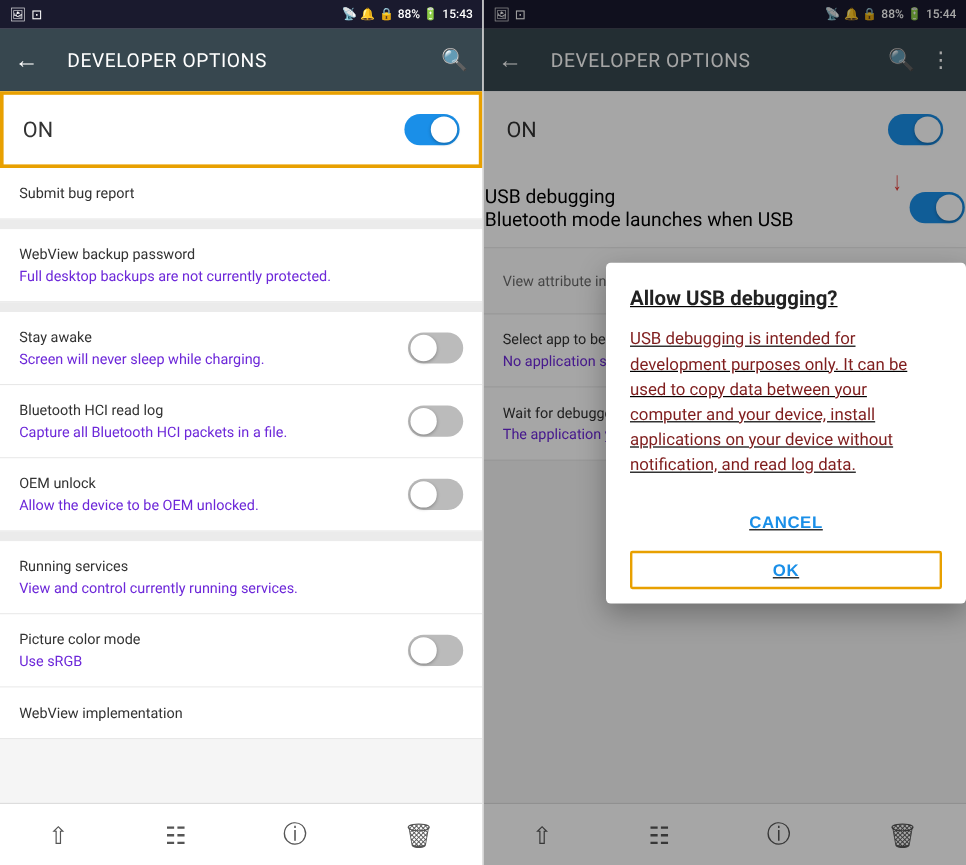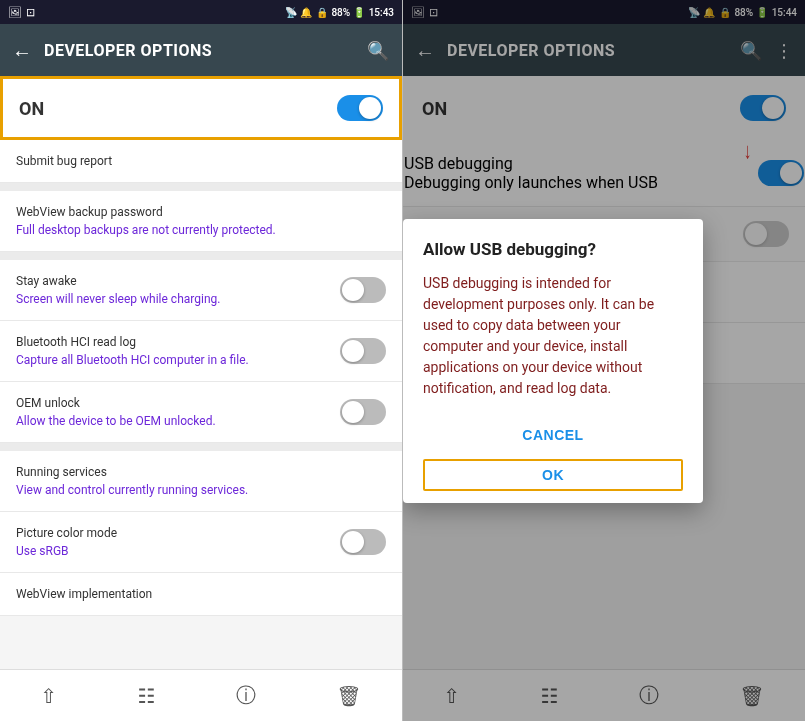--- a/index.html
+++ b/index.html
@@ -59,23 +59,24 @@
       flex-shrink: 0;
     }
     .app-bar .back-arrow {
       color: white;
       font-size: 20px;
       cursor: pointer;
     }
     .app-bar .title {
       color: white;
       font-size: 16px;
-      font-weight: 700;
+      font-weight: 400;
       letter-spacing: 0.5px;
       flex: 1;
+      margin-left: 12px;
     }
     .app-bar .search-icon {
       color: white;
       font-size: 18px;
     }
     .app-bar .more-icon {
       color: white;
       font-size: 18px;
     }
 
@@ -84,21 +85,21 @@
       background: white;
       padding: 16px 16px;
       display: flex;
       align-items: center;
       justify-content: space-between;
       border: 3px solid #e8a000;
       flex-shrink: 0;
     }
     .on-row .on-label {
       font-size: 18px;
-      font-weight: 700;
+      font-weight: 400;
       color: #333;
     }
 
     
     .toggle {
       width: 46px;
       height: 26px;
       border-radius: 13px;
       position: relative;
       cursor: pointer;
@@ -183,22 +184,23 @@
       position: relative;
     }
 
     
     .dialog-overlay {
       position: absolute;
       top: 0; left: 0; right: 0; bottom: 0;
       background: rgba(0,0,0,0.35);
       display: flex;
       align-items: center;
-      justify-content: flex-start;
+      justify-content: flex-end;
       z-index: 10;
+      text-decoration: underline;
     }
     .dialog {
       background: white;
       border-radius: 4px;
       width: 300px;
       padding: 20px 20px 12px 20px;
       box-shadow: 0 8px 24px rgba(0,0,0,0.3);
     }
     .dialog-title {
       font-size: 17px;
@@ -321,21 +323,21 @@
       <div class="item-content">
         <div class="item-title">Stay awake</div>
         <div class="item-subtitle">Screen will never sleep while charging.</div>
       </div>
       <div class="toggle off"></div>
     </div>
 
     <div class="settings-item">
       <div class="item-content">
         <div class="item-title">Bluetooth HCI read log</div>
-        <div class="item-subtitle">Capture all Bluetooth HCI computer in a file.</div>
+        <div class="item-subtitle">Capture all Bluetooth HCI packets in a file.</div>
       </div>
       <div class="toggle off"></div>
     </div>
 
     <div class="settings-item">
       <div class="item-content">
         <div class="item-title">OEM unlock</div>
         <div class="item-subtitle">Allow the device to be OEM unlocked.</div>
       </div>
       <div class="toggle off"></div>
@@ -401,21 +403,21 @@
   </div>
 
   <div class="on-row" style="border-color: transparent;">
     <span class="on-label">ON</span>
     <div class="toggle on"></div>
   </div>
 
   <div class="usb-row">
     <div class="item-content">
       <div class="item-title">USB debugging</div>
-      <div class="item-subtitle">Debugging only launches when USB</div>
+      <div class="item-subtitle">Bluetooth mode launches when USB</div>
     </div>
     <span class="red-arrow" style="color:#e53935; font-size:22px; position:absolute; right:52px; top:-2px;">↓</span>
     <div class="toggle on"></div>
   </div>
 
   <div class="settings-item blurred">
     <div class="item-content">
       <div class="item-title">View attribute inspection</div>
     </div>
     <div class="toggle off"></div>

